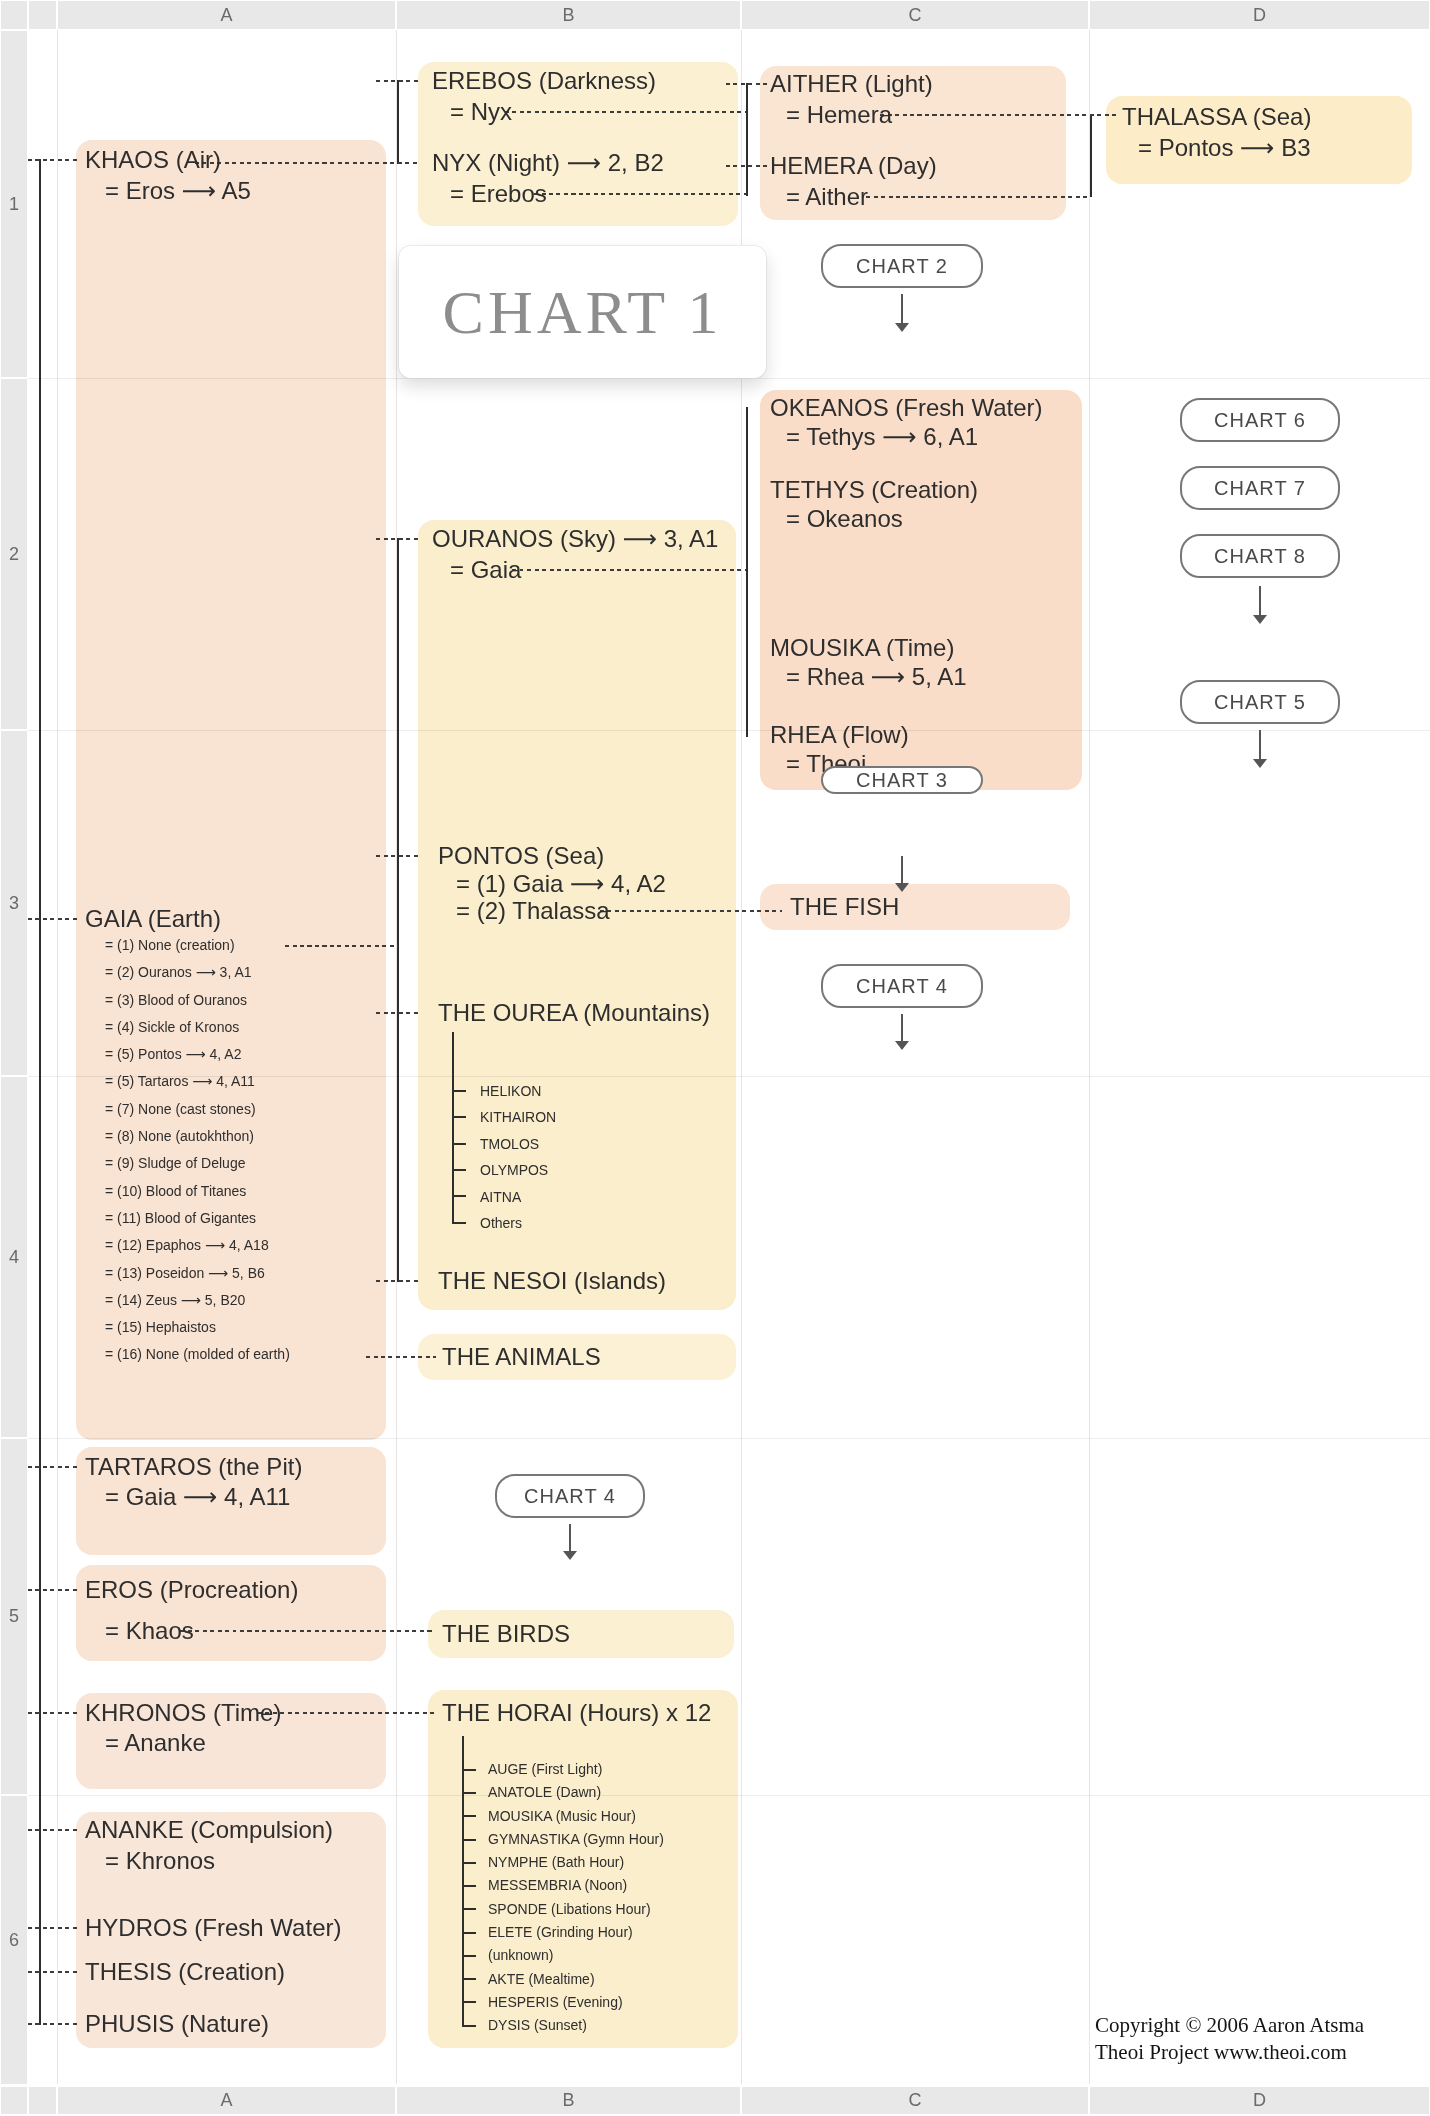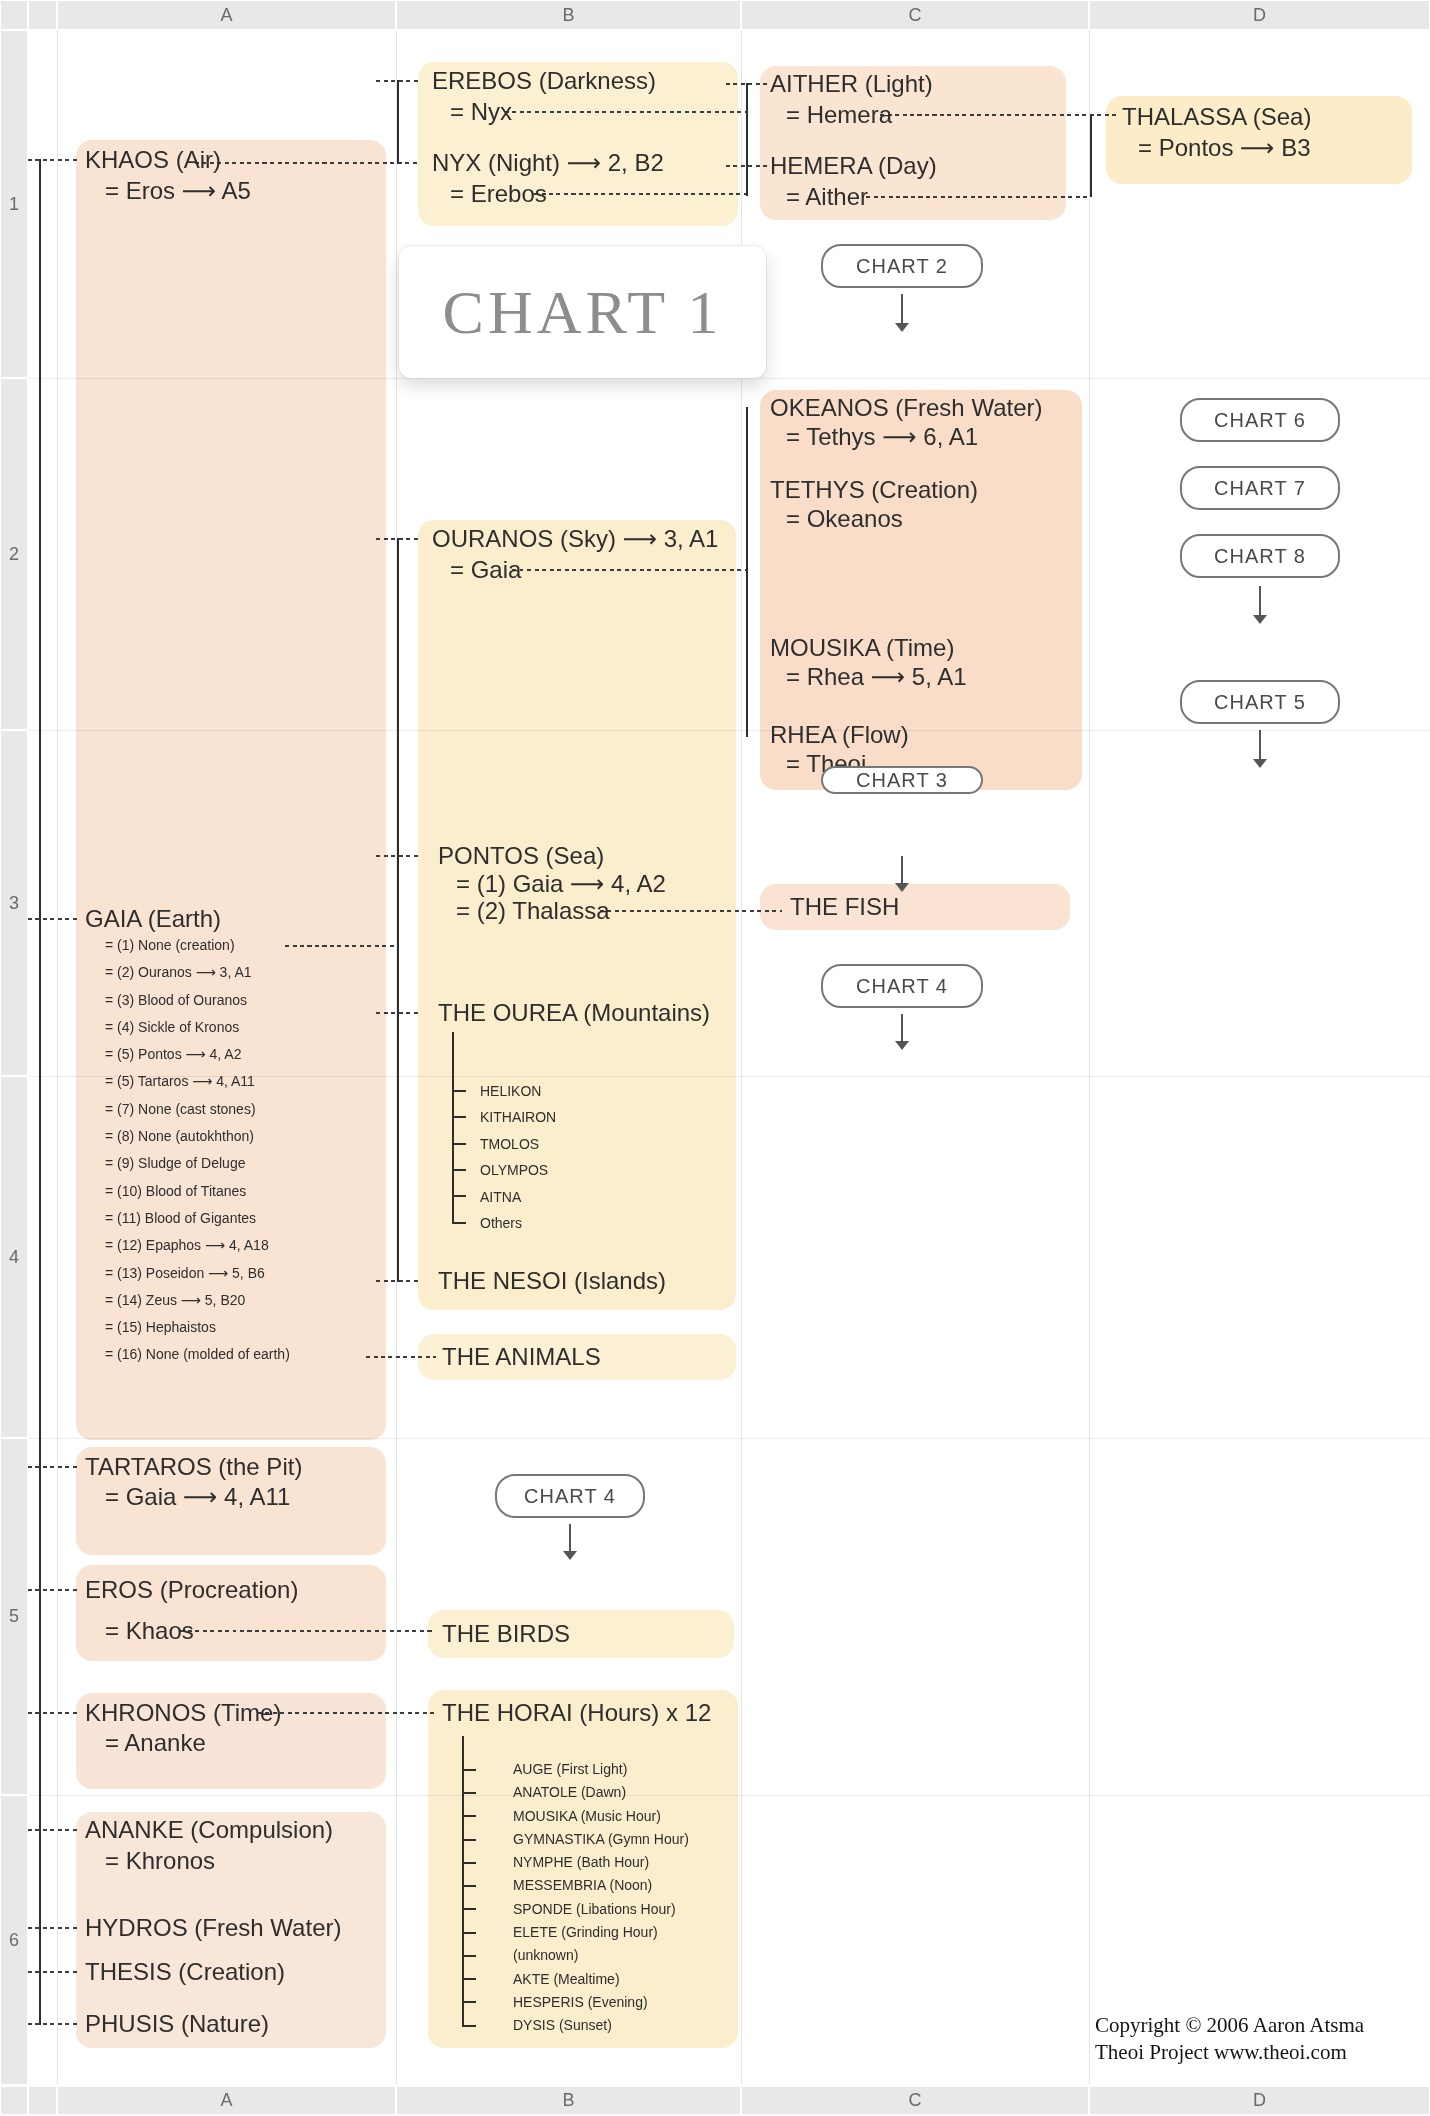--- a/index.html
+++ b/index.html
@@ -233,21 +233,21 @@
     <div>OLYMPOS</div>
     <div>AITNA</div>
     <div>Others</div>
   </div>
 
   <div class="t" style="left:438px;top:1272px">THE NESOI (Islands)</div>
   <div class="t" style="left:442px;top:1348px">THE ANIMALS</div>
   <div class="t" style="left:442px;top:1625px">THE BIRDS</div>
 
   <div class="t" style="left:442px;top:1704px">THE HORAI (Hours) x 12</div>
-  <div class="list" style="left:513px;top:1758px;line-height:23.3px">
+  <div class="list" style="left:488px;top:1758px;line-height:23.3px">
     <div>AUGE (First Light)</div>
     <div>ANATOLE (Dawn)</div>
     <div>MOUSIKA (Music Hour)</div>
     <div>GYMNASTIKA (Gymn Hour)</div>
     <div>NYMPHE (Bath Hour)</div>
     <div>MESSEMBRIA (Noon)</div>
     <div>SPONDE (Libations Hour)</div>
     <div>ELETE (Grinding Hour)</div>
     <div>(unknown)</div>
     <div>AKTE (Mealtime)</div>

